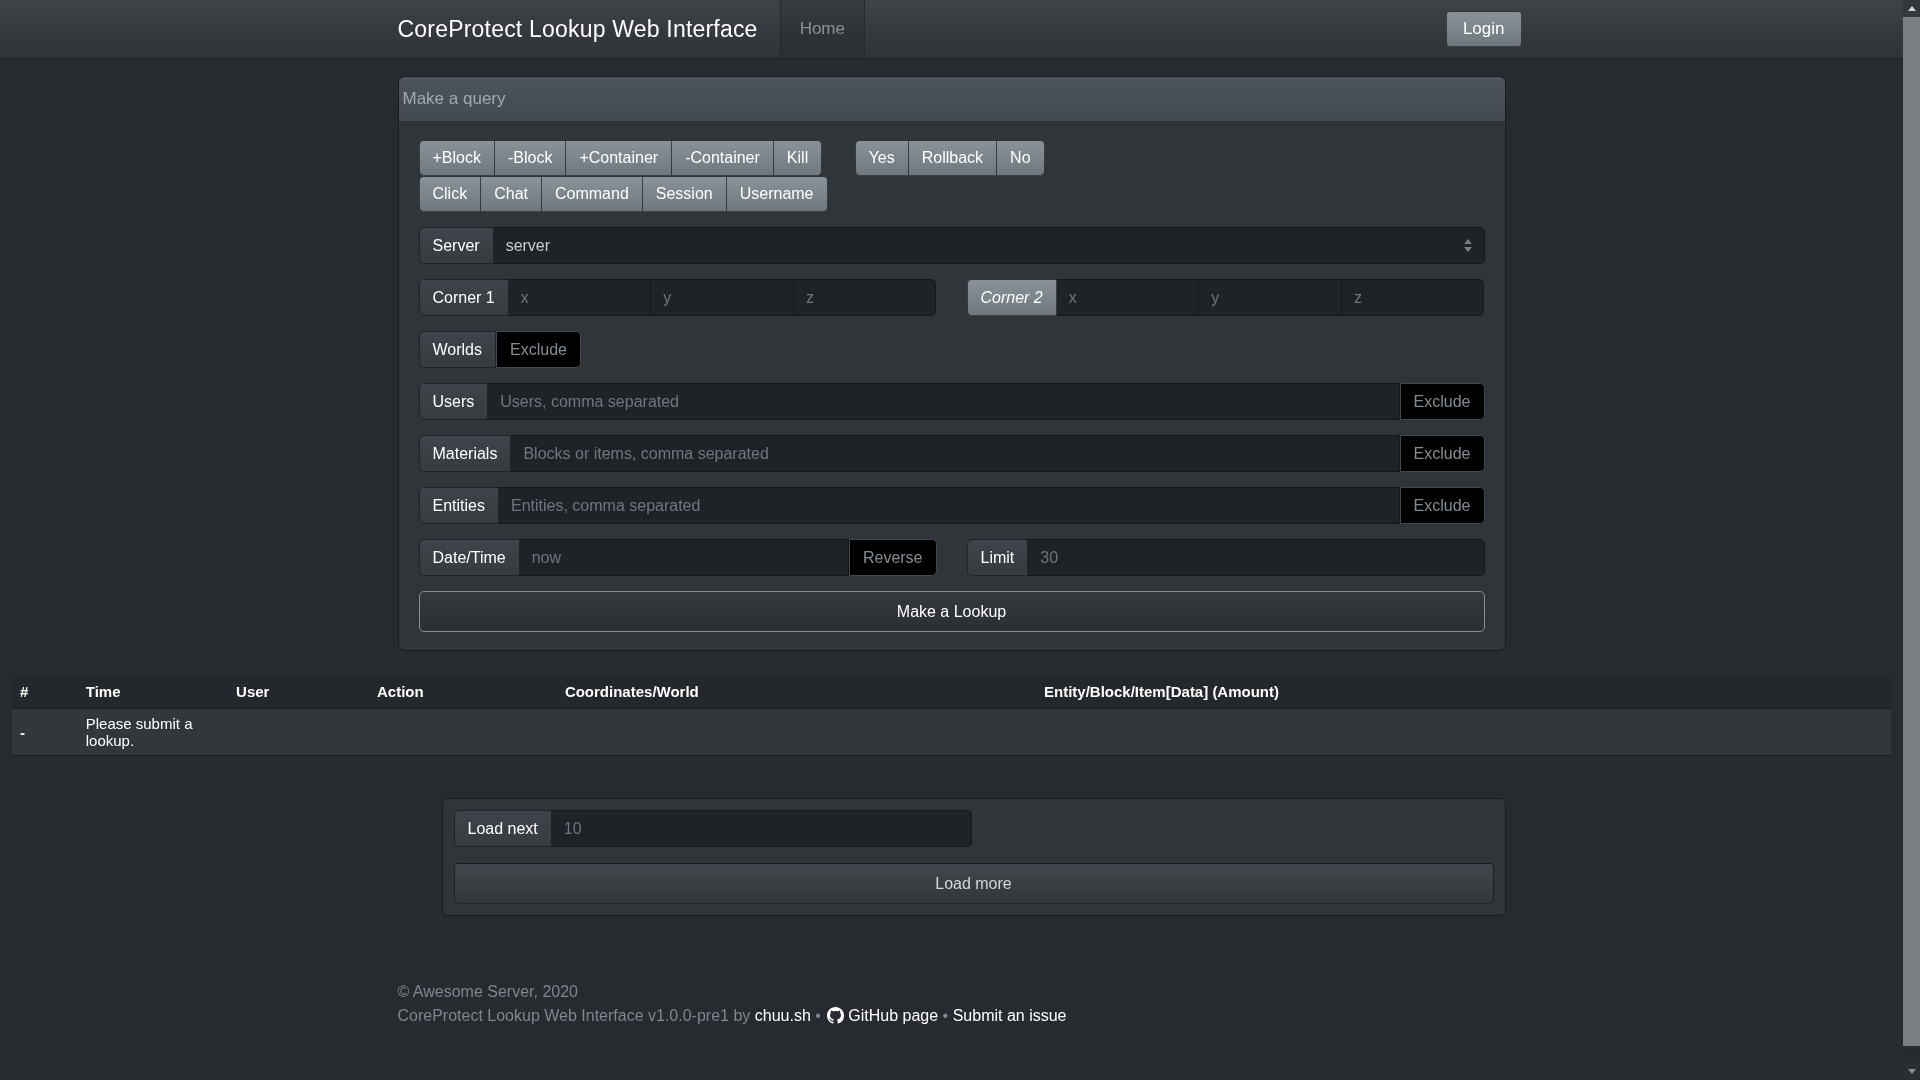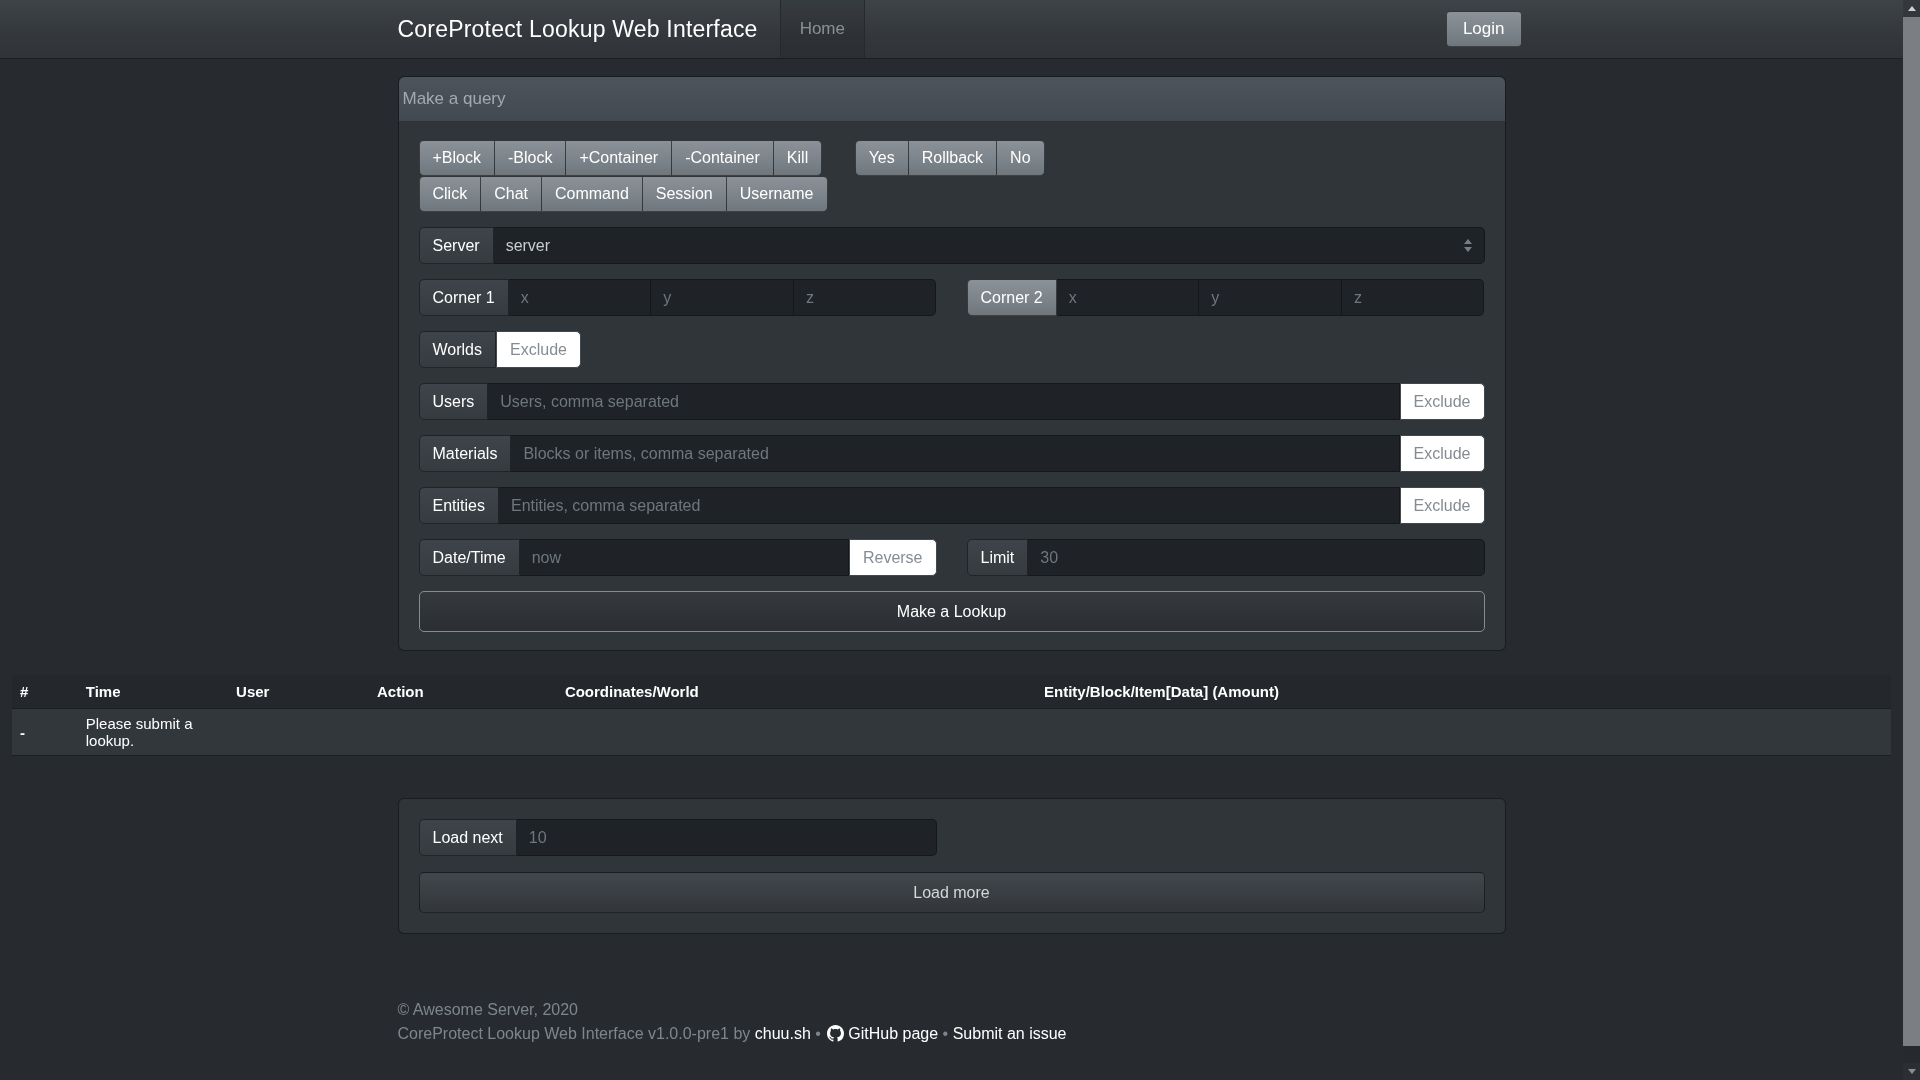--- a/index.html
+++ b/index.html
@@ -71,33 +71,34 @@
     border: 1px solid #202327;
     color: #ffffff; font-size: 16px;
     display: flex; align-items: center;
     padding: 0 13px;
     border-radius: 5px 0 0 5px;
     white-space: nowrap;
   }
   .ig-label.btn-style {
     background: linear-gradient(#8a9197, #7b838a 60%, #6f777d);
     border: 1px solid rgba(0,0,0,0.55);
+    font-style: italic;
   }
   .ig-input {
     flex: 1; min-width: 0;
     background: #1f2327;
     border: 1px solid #15181b; border-left: none;
     color: #c8cdd2; font-size: 16px;
     padding: 0 12px;
     outline: none; font-family: inherit;
   }
   .ig-input::placeholder { color: #6e767e; opacity: 1; }
   .ig-input.last { border-radius: 0 5px 5px 0; }
   .ig-btn {
-    background: #ffffff;
+    background: #000000;
     border: 1px solid #43484e;
     color: #848c93; font-size: 16px;
     padding: 0 13px;
     border-radius: 0 5px 5px 0;
     font-family: inherit; cursor: pointer;
   }
   .select {
     flex: 1;
     background: #1f2327;
     border: 1px solid #15181b; border-left: none;
@@ -140,21 +141,21 @@
     color: #ffffff; background: #24282c;
     padding: 8px 8px; border-bottom: 1px solid #1b1e22;
   }
   td {
     background: #32373c; color: #ffffff; font-size: 15px;
     padding: 6px 8px; border-bottom: 1px solid #1b1e22;
   }
   td.idx { font-weight: bold; }
 
   
-  .load-panel { margin-top: 42px; padding: 20px; }
+  .load-panel { margin-top: 42px; padding: 11px; margin-left: 44px; }
   .load-group { width: 518px; margin-bottom: 16px; }
   .btn-loadmore {
     width: 100%; height: 41px;
     background: linear-gradient(#42474d, #32363a);
     border: 1px solid rgba(0,0,0,0.5);
     border-radius: 5px;
     color: #d3d7da; font-size: 16px;
     font-family: inherit; cursor: pointer;
   }
 

